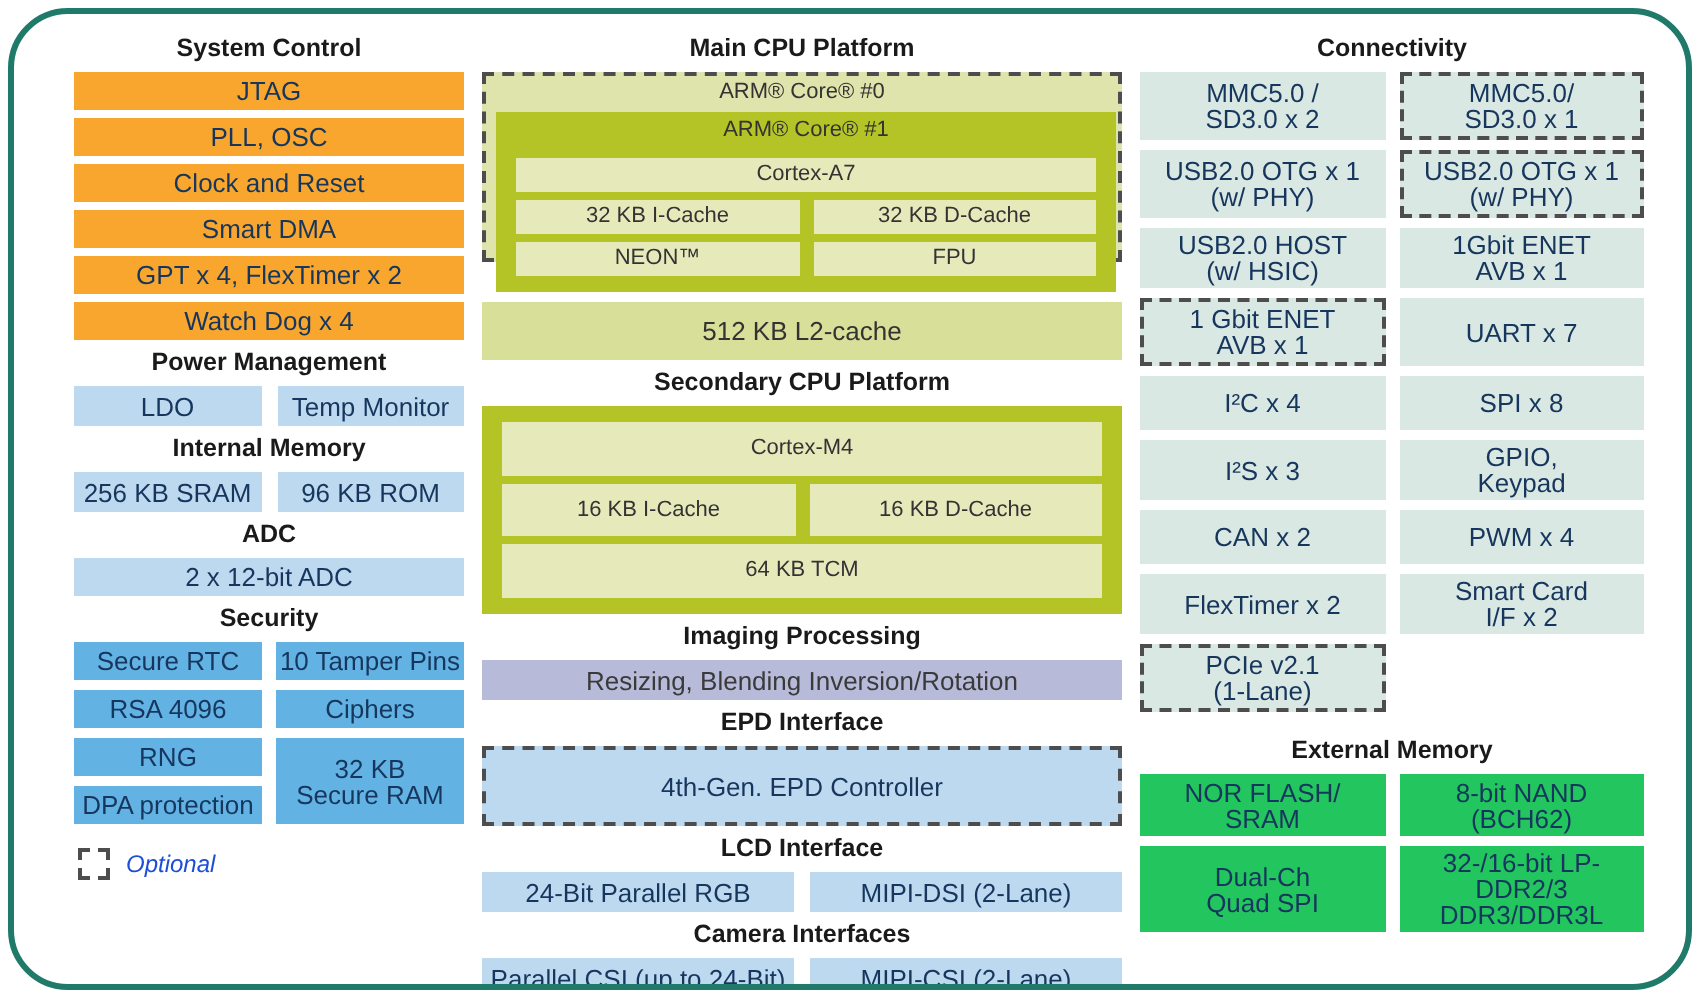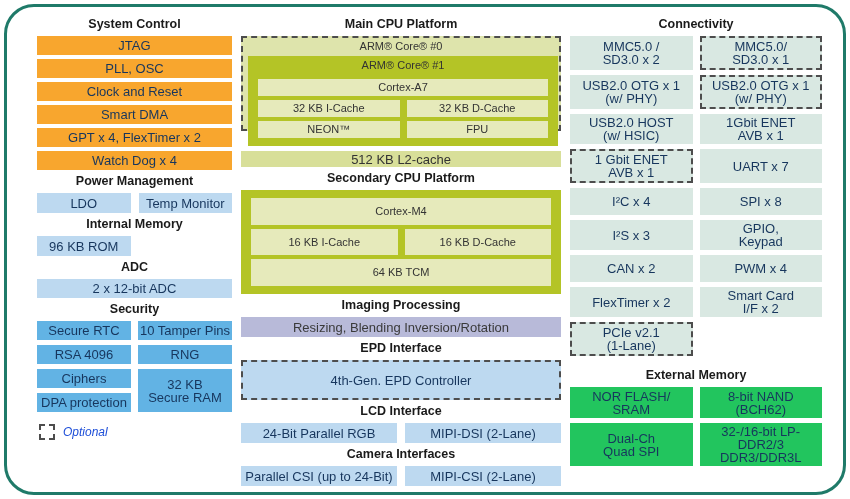--- a/index.html
+++ b/index.html
@@ -59,21 +59,21 @@
     display:flex; flex-direction:column; gap:4px;
   }
   .green-box {
     background:#B4C426; padding:8px 10px; box-sizing:border-box;
     display:flex; flex-direction:column; gap:4px; height:104px; flex:none;
   }
   .gbar { background:#E6EABB; color:#333; font-size:11px; line-height:13px;
     display:flex; align-items:center; justify-content:center; flex:1; text-align:right; }
   .grow { display:flex; gap:7px; flex:1; }
   .grow .gbar { flex:1; }
-  .l2bar { height:16px; background:#D8DF99; color:#333; flex:none; }
+  .l2bar { height:29px; background:#D8DF99; color:#333; flex:none; }
   .wide20 { height:20px; flex:none; }
   .epd-bar { height:40px; flex:none; }
 
   
   .conn-grid { display:grid; grid-template-columns:1fr 1fr; gap:5px 7px; flex:none; }
   .cell { min-height:27px; padding:2px 3px; }
   .em-grid { display:grid; grid-template-columns:1fr 1fr; gap:5px 7px; flex:none; }
   .em-grid .cell { min-height:31px; }
 </style>
 </head>
@@ -93,33 +93,34 @@
     </div>
 
     <div class="title">Power Management</div>
     <div class="pair2">
       <div class="block lblue">LDO</div>
       <div class="block lblue">Temp Monitor</div>
     </div>
 
     <div class="title">Internal Memory</div>
     <div class="pair2">
+      <div class="block lblue">256 KB SRAM</div>
       <div class="block lblue">96 KB ROM</div>
     </div>
 
     <div class="title">ADC</div>
     <div class="block lblue h19">2 x 12-bit ADC</div>
 
     <div class="title">Security</div>
     <div class="sec-grid">
       <div class="block mblue">Secure RTC</div>
       <div class="block mblue">10 Tamper Pins</div>
       <div class="block mblue">RSA 4096</div>
+      <div class="block mblue">Ciphers</div>
       <div class="block mblue">RNG</div>
-      <div class="block mblue">Ciphers</div>
       <div class="block mblue span2">32 KB
 Secure RAM</div>
       <div class="block mblue">DPA protection</div>
     </div>
 
     <div class="legend">
       <div class="legend-sq"></div>
       <div class="legend-label">Optional</div>
     </div>
   </div>

